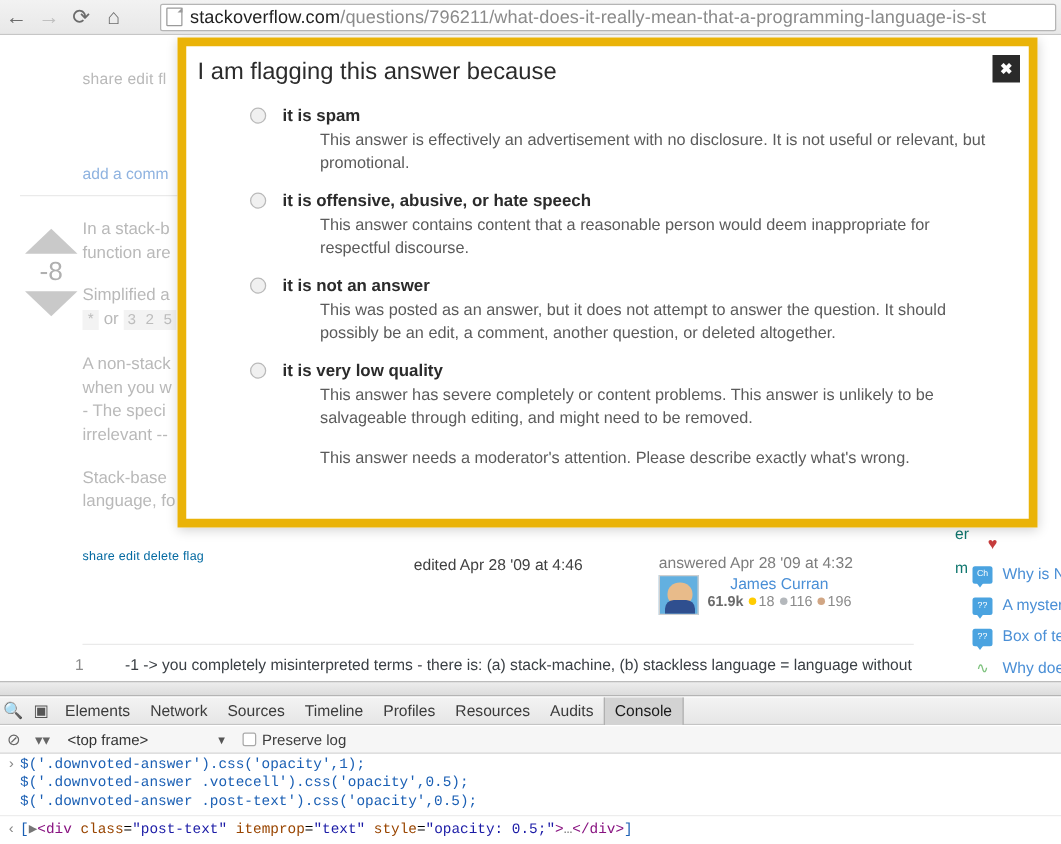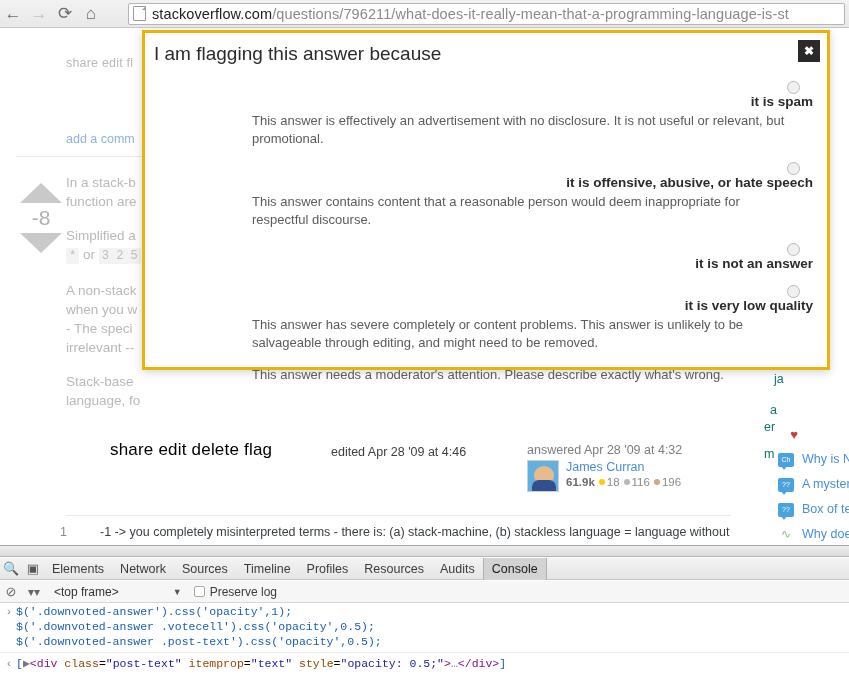--- a/index.html
+++ b/index.html
@@ -96,32 +96,32 @@
     width: 150px;
   }
   #answer-body p { margin: 0 0 15px 0; }
   code.inline {
     background: #f3f3f3; color: #bdbdbd;
     padding: 1px 3px; font-family: "Liberation Mono", monospace;
     font-size: 12px;
   }
   #answer2-actions {
     position: absolute; left: 66px; top: 412px;
-    font-size: 17px; color: #000000; letter-spacing: .2px; margin-left: 44px;
+    font-size: 10px; color: #0369a1; letter-spacing: .2px;
   }
   #edited-link {
     position: absolute; left: 331px; top: 417px;
     font-size: 12.5px; color: #404040;
   }
   #usercard {
     position: absolute; left: 527px; top: 415px;
     font-size: 12.5px;
   }
   #answered-text { color: #7d7d7d; margin-bottom: 3px; }
-  #usercard-row { display: flex; align-items: flex-start; }
+  #usercard-row { display: flex; align-items: flex-start; text-align: center; }
   #avatar {
     width: 32px; height: 32px; margin-right: 7px;
     background: #63b0e0;
     position: relative; overflow: hidden;
     border: 1px solid #cfcfcf;
   }
   #avatar::before {
     content:""; position:absolute; left:6px; top:5px;
     width: 20px; height: 18px; border-radius: 50% 50% 45% 45%;
     background: #e8bb8a;
@@ -179,40 +179,40 @@
   }
   .hot-icon.heart { background: transparent; color: #c63c3c; font-size: 13px; line-height: 13px; }
   .hot-icon.heart::after{ display:none; }
   .hot-icon.wave { background: transparent; color: #7ec27e; font-size: 12px; line-height: 13px; }
   .hot-icon.wave::after{ display:none; }
   .hot-text { color: #4a8fd6; line-height: 16px; }
 
   
   #flag-modal {
     position: absolute; left: 142px; top: 2px;
-    width: 688px; height: 340px;
+    width: 688px; height: 392px;
     background: #ffffff;
-    border: 3px solid #eab308;
+    border: 7px solid #eab308;
     box-shadow: 0 2px 9px rgba(0,0,0,.18);
     z-index: 50;
   }
   #modal-title {
     position: absolute; left: 9px; top: 10px;
     font-size: 19px; color: #2b2b2b; font-weight: normal;
   }
   #close-button {
     position: absolute; right: 7px; top: 7px;
     width: 22px; height: 22px;
     background: #2a2a2a; color: #ffffff;
     font-size: 12px; line-height: 22px; text-align: center;
     cursor: pointer; font-weight: bold;
   }
   #flag-options { position: absolute; left: 9px; top: 48px; right: 14px; }
   .flag-option { margin-bottom: 14px; }
-  .flag-head { display: flex; align-items: flex-end; flex-direction: column; }
+  .flag-head { display: flex; align-items: center; }
   .radio {
     width: 13px; height: 13px; border-radius: 50%;
     border: 1px solid #b9b9b9; background: #f0f0f0;
     flex: 0 0 13px; margin-right: 13px; margin-left: 42px;
     cursor: pointer;
   }
   .flag-label {
     font-size: 13.5px; font-weight: bold; color: #2b2b2b;
     cursor: pointer;
   }
@@ -425,20 +425,21 @@
           <span class="flag-label">it is offensive, abusive, or hate speech</span>
         </div>
         <div class="flag-desc">This answer contains content that a reasonable person would deem inappropriate for respectful discourse.</div>
       </div>
 
       <div class="flag-option">
         <div class="flag-head">
           <span class="radio"></span>
           <span class="flag-label">it is not an answer</span>
         </div>
+        <div class="flag-desc">This was posted as an answer, but it does not attempt to answer the question. It should possibly be an edit, a comment, another question, or deleted altogether.</div>
       </div>
 
       <div class="flag-option">
         <div class="flag-head">
           <span class="radio"></span>
           <span class="flag-label">it is very low quality</span>
         </div>
         <div class="flag-desc">This answer has severe completely or content problems. This answer is unlikely to be salvageable through editing, and might need to be removed.</div>
       </div>
 

